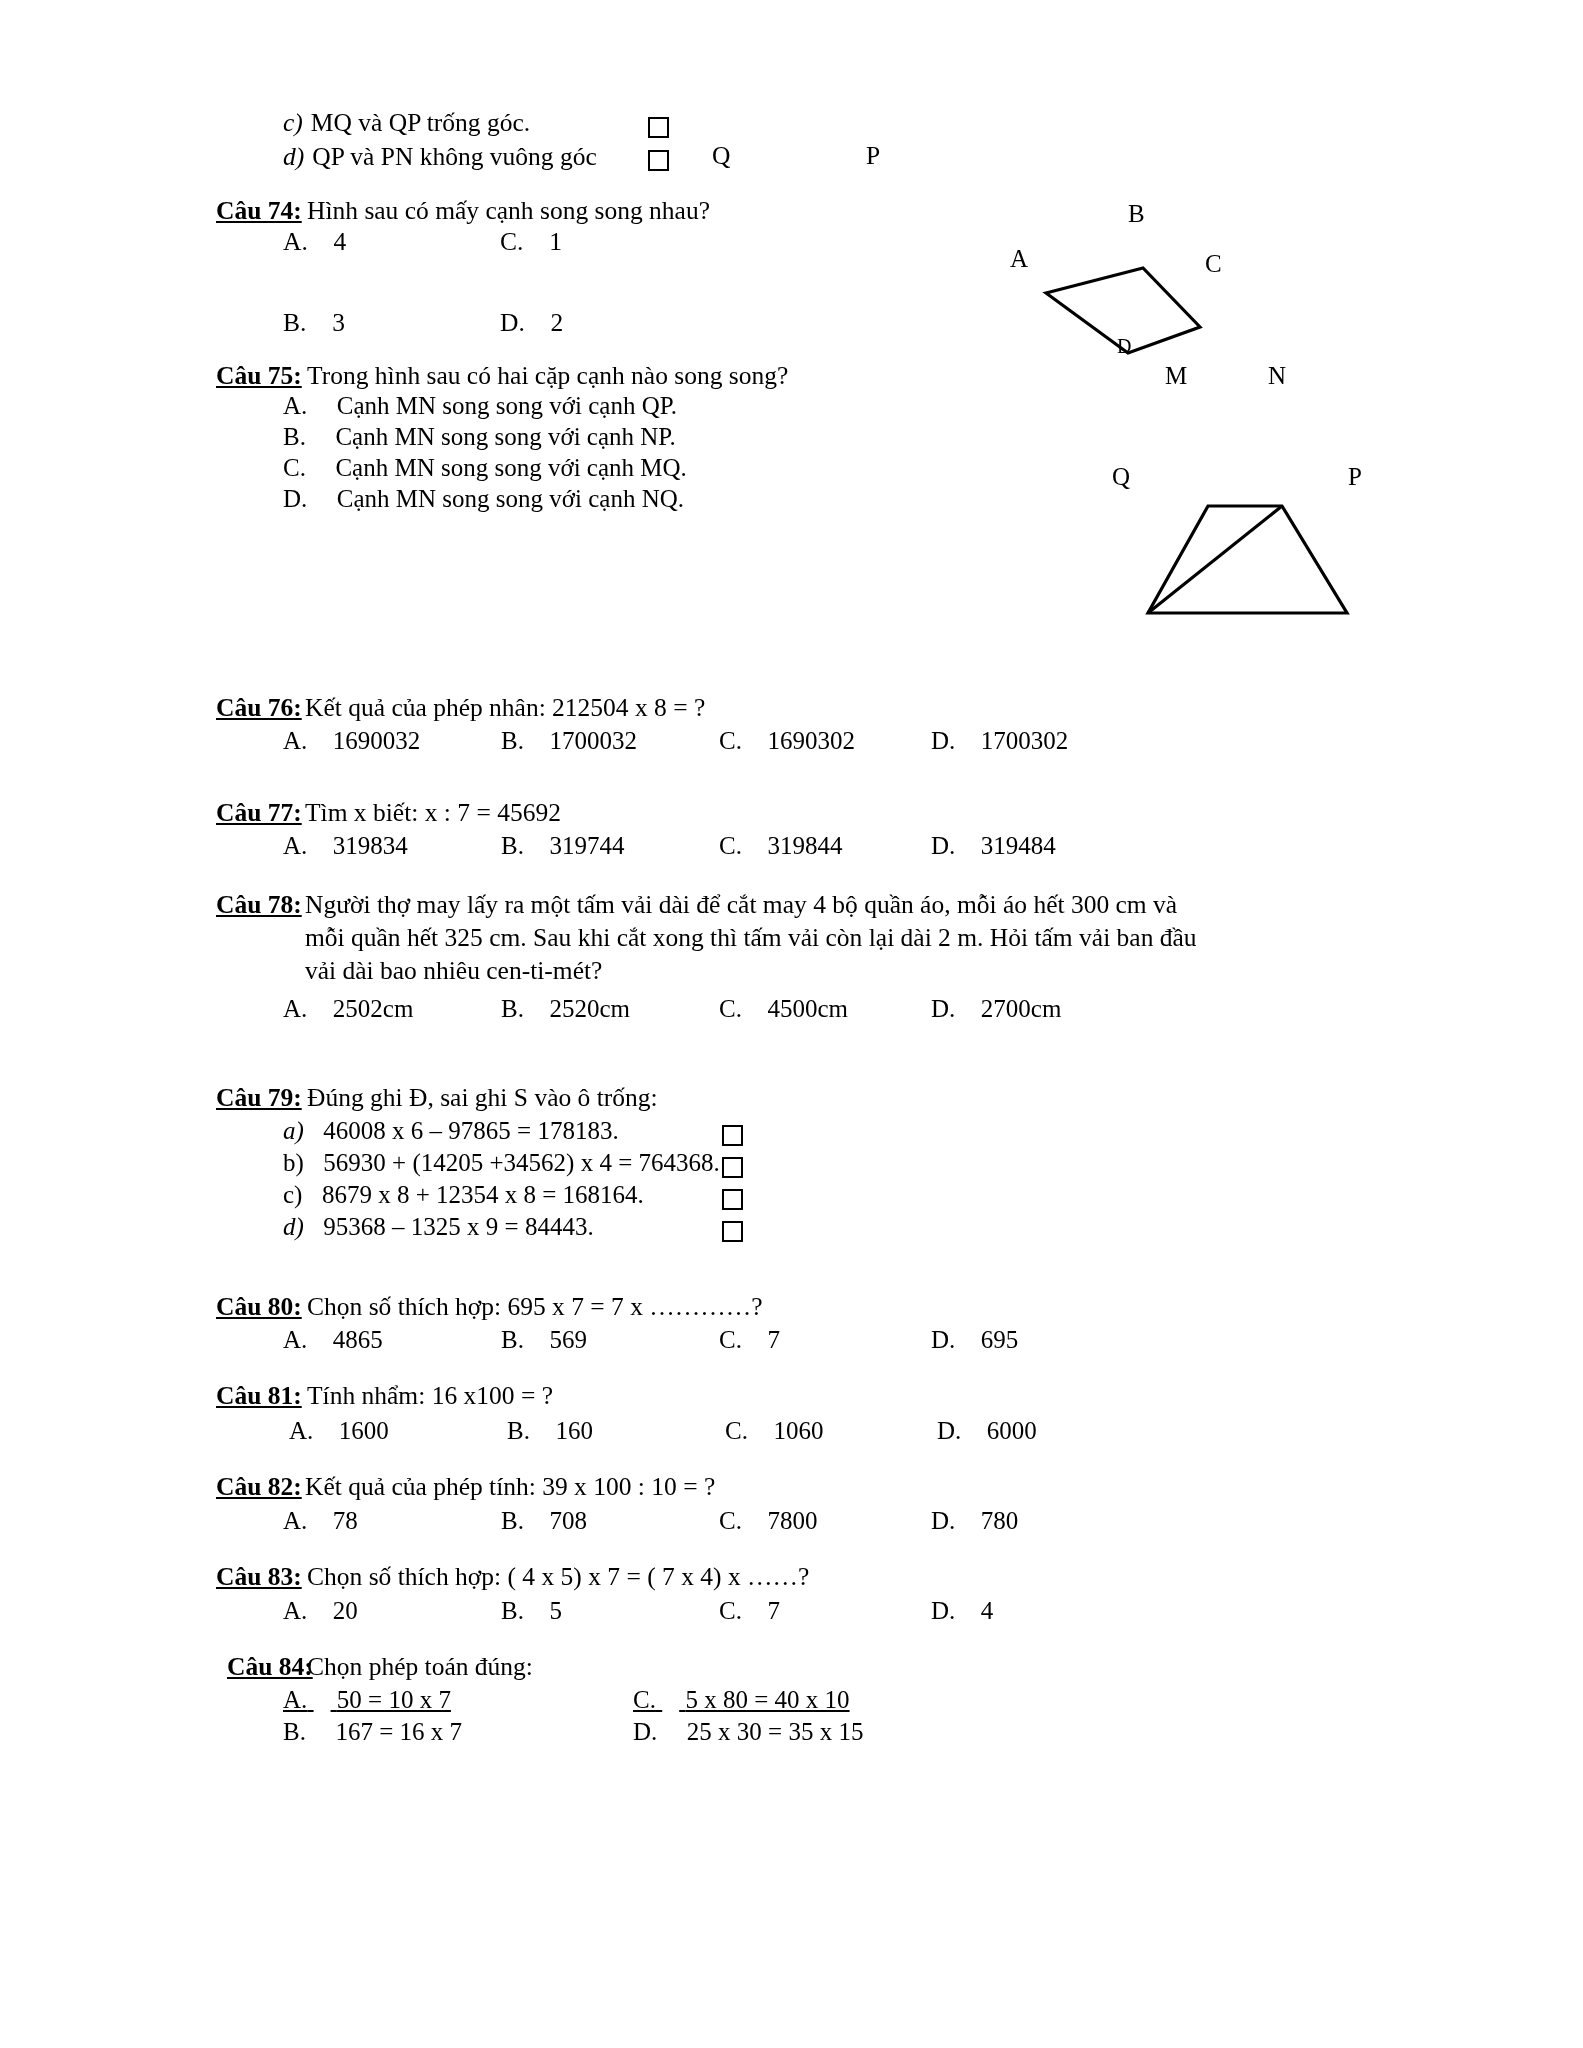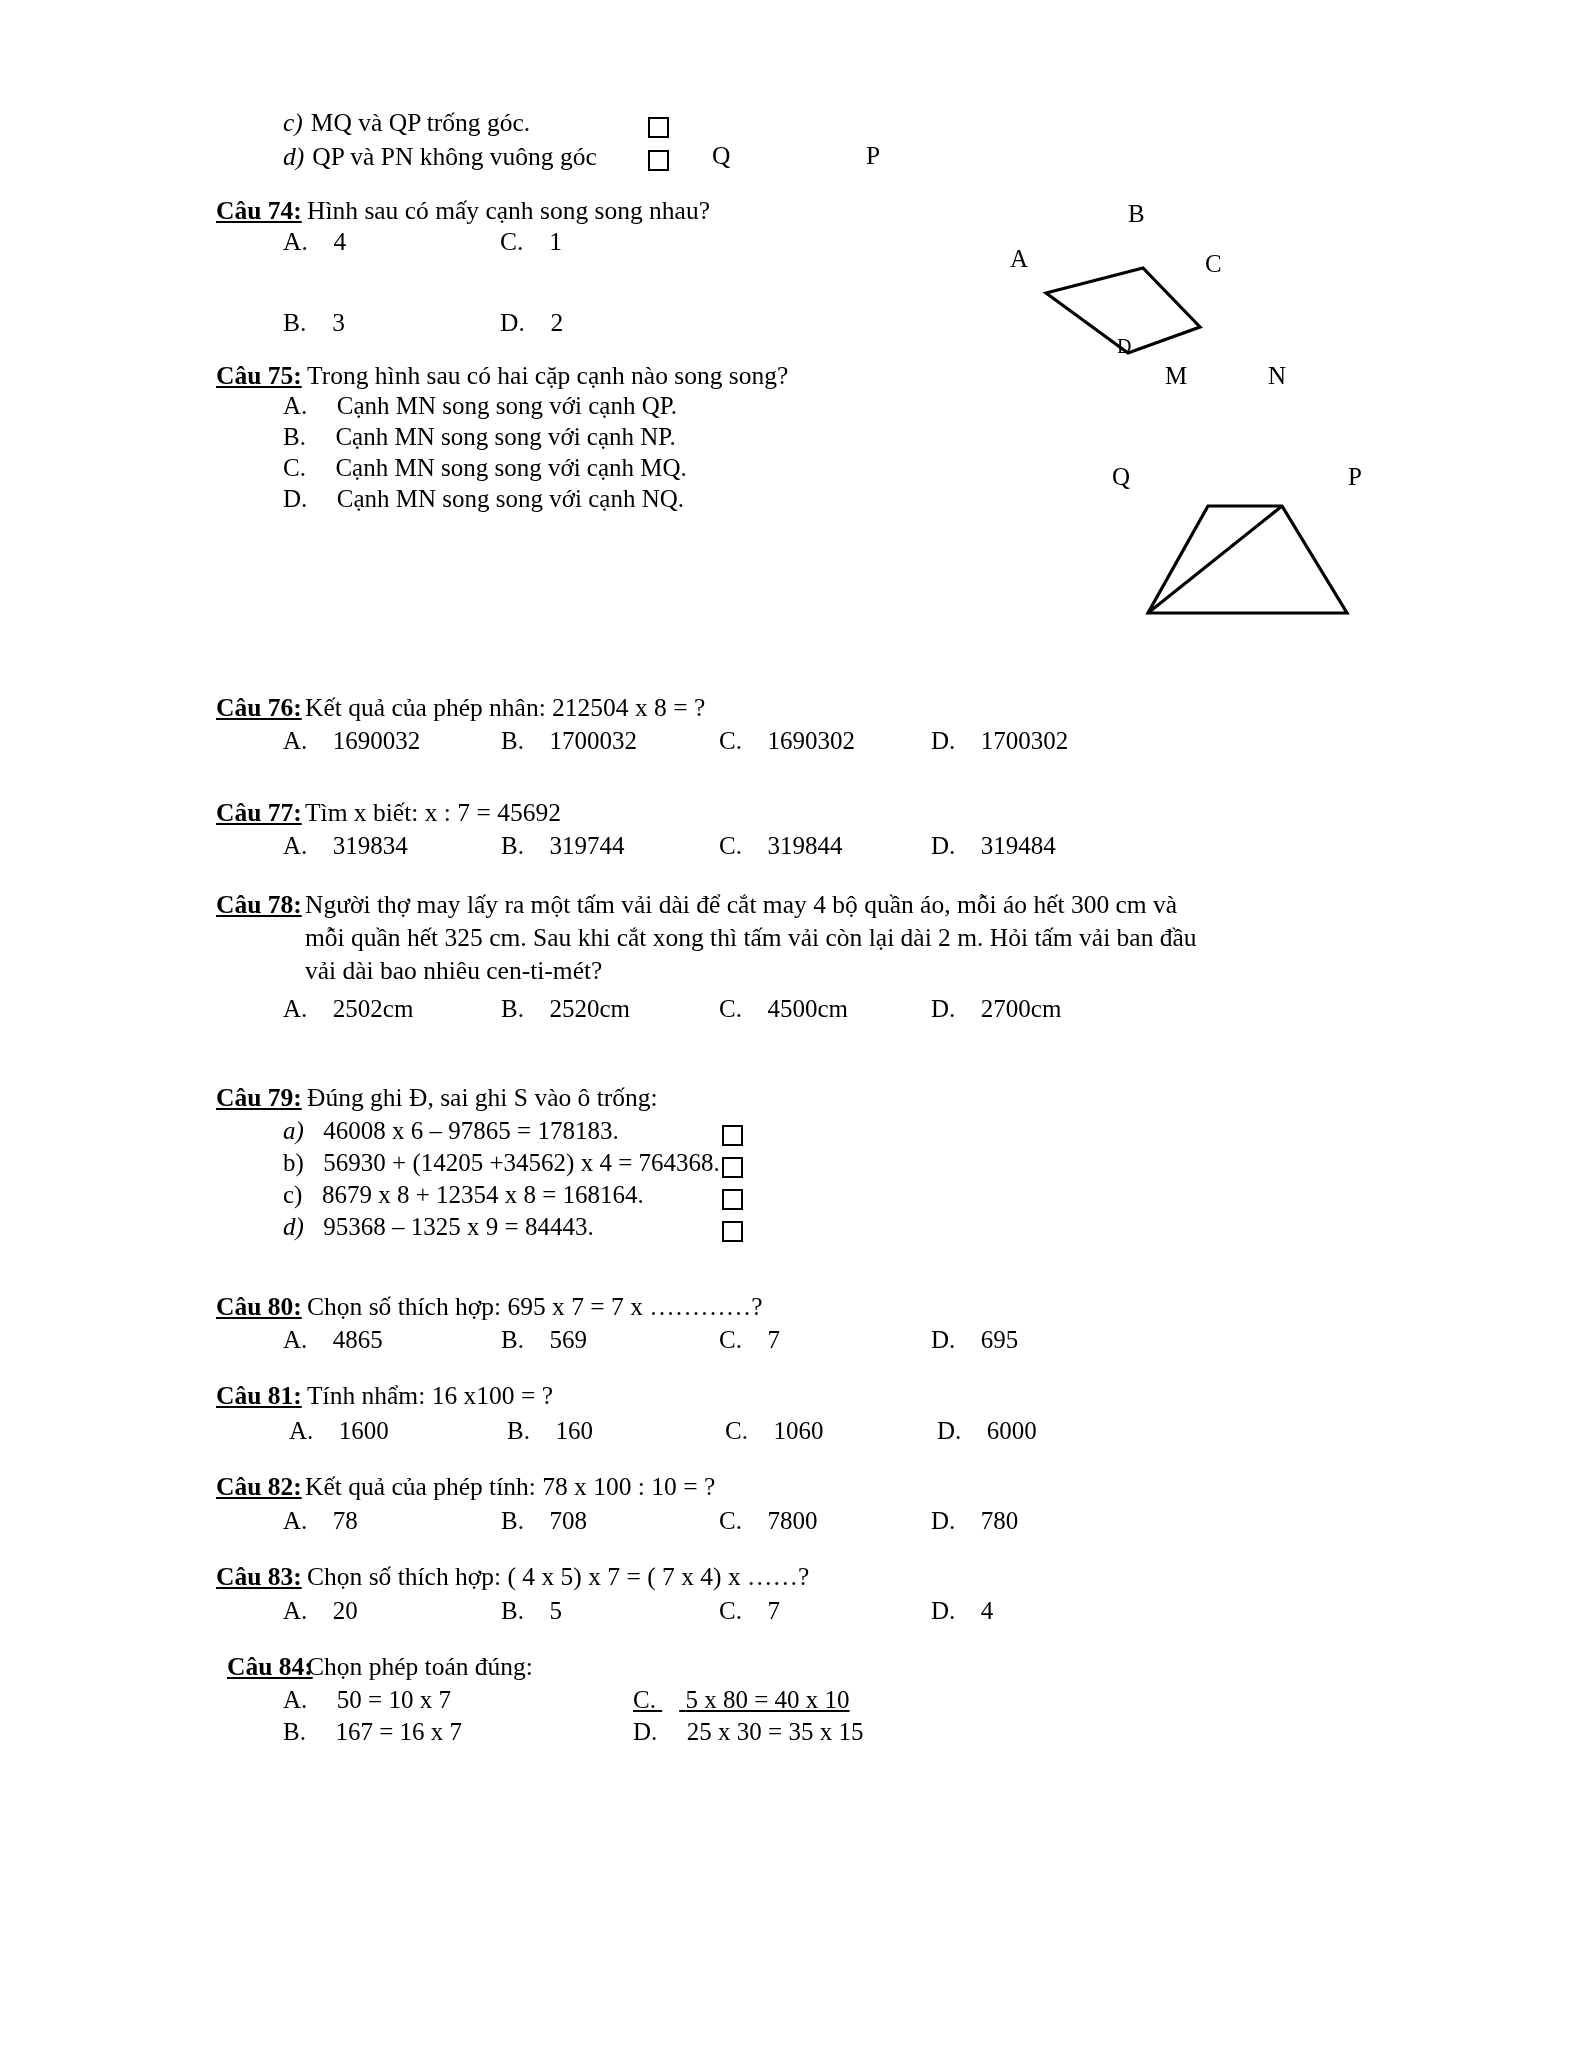--- a/index.html
+++ b/index.html
@@ -337,21 +337,21 @@
         <span>1060</span>
       </div>
       <div class="opt-cell">
         <span>D.</span>
         <span style="display:inline-block;width:13px;"></span>
         <span>6000</span>
       </div>
     </div>
 
     <div class="abs q-label fs25" style="left:216px; top:1472px;">Câu 82:</div>
-    <div class="abs stem fs25" style="left:305px; top:1472px;">Kết quả của phép tính: 78 x 100 : 10 = ?</div>
+    <div class="abs stem fs25" style="left:305px; top:1472px;">Kết quả của phép tính: 39 x 100 : 10 = ?</div>
 
     <div class="opts4" style="left:283px; top:1507px;">
       <div class="opt-cell">
         <span>A.</span>
         <span style="display:inline-block;width:13px;"></span>
         <span>78</span>
       </div>
       <div class="opt-cell">
         <span>B.</span>
         <span style="display:inline-block;width:13px;"></span>
@@ -391,21 +391,21 @@
       <div class="opt-cell">
         <span>D.</span>
         <span style="display:inline-block;width:13px;"></span>
         <span>4</span>
       </div>
     </div>
 
     <div class="abs q-label fs25" style="left:227px; top:1652px;">Câu 84:</div>
     <div class="abs stem fs25" style="left:307px; top:1652px;">Chọn phép toán đúng:</div>
 
-    <div class="listline" style="left:283px; top:1686px;">
+    <div class="listline" style="left:283px; top:1686px;text-decoration:underline;">
       <span>A.</span>
       <span style="display:inline-block;width:17px;"></span>
       <span>50 = 10 x 7</span>
     </div>
     <div class="listline" style="left:283px; top:1718px;">
       <span>B.</span>
       <span style="display:inline-block;width:17px;"></span>
       <span>167 = 16 x 7</span>
     </div>
 

